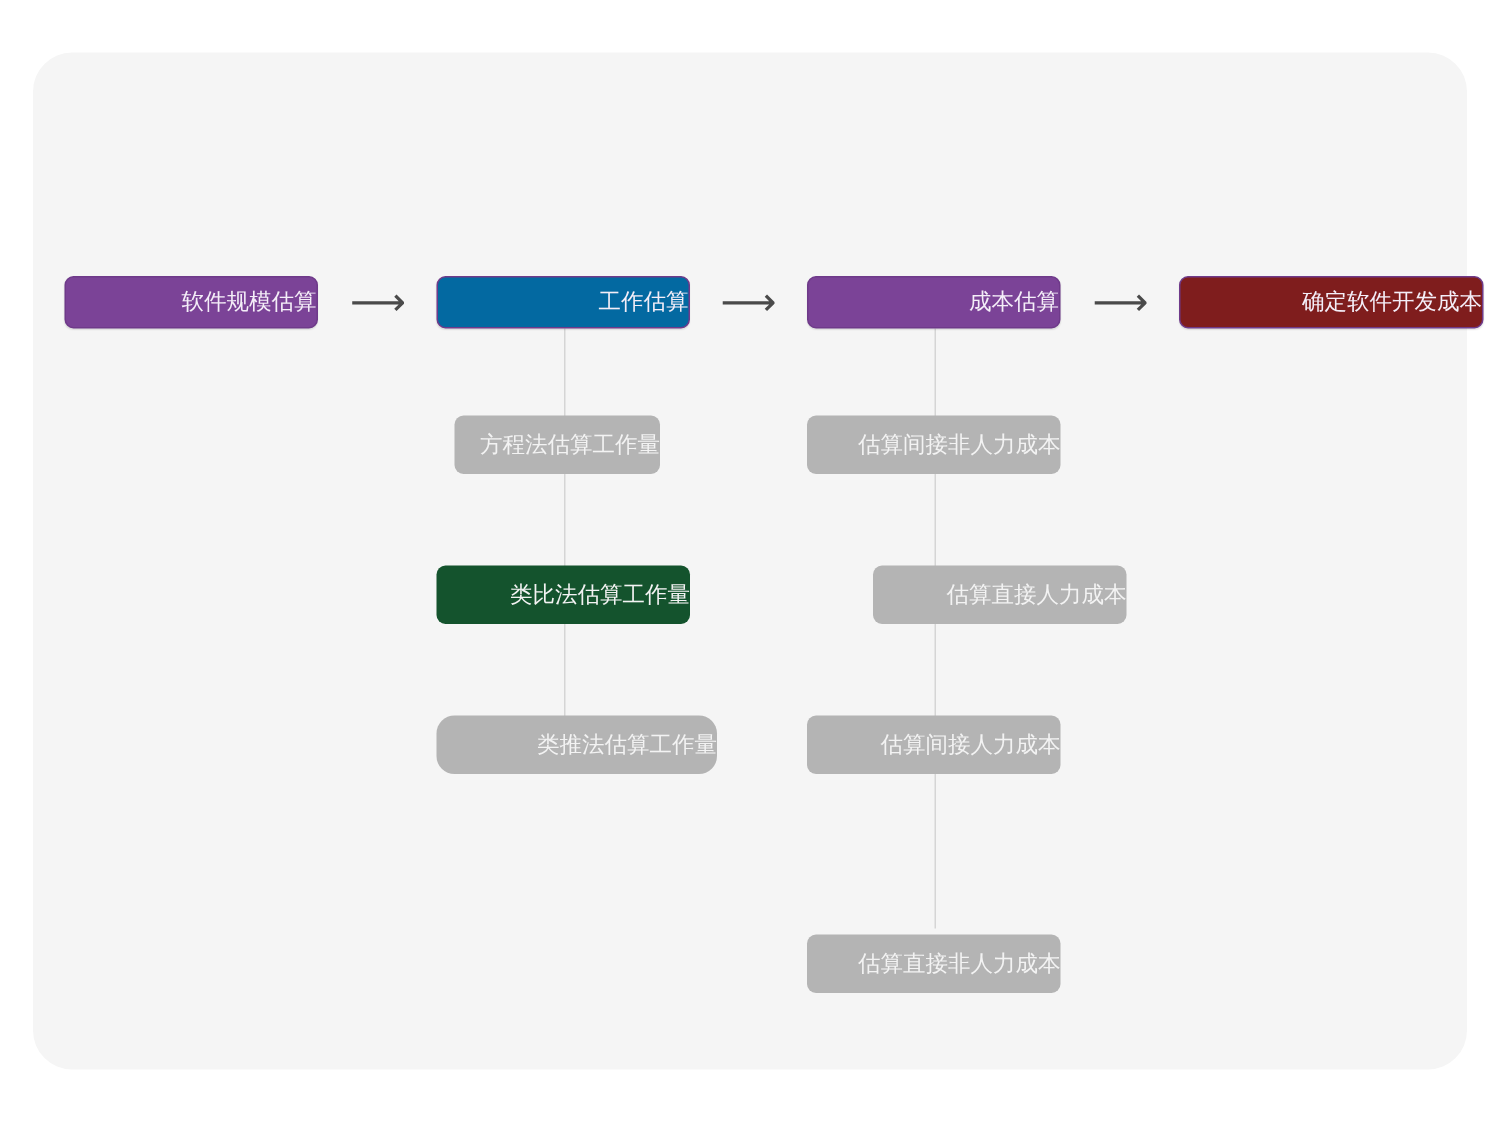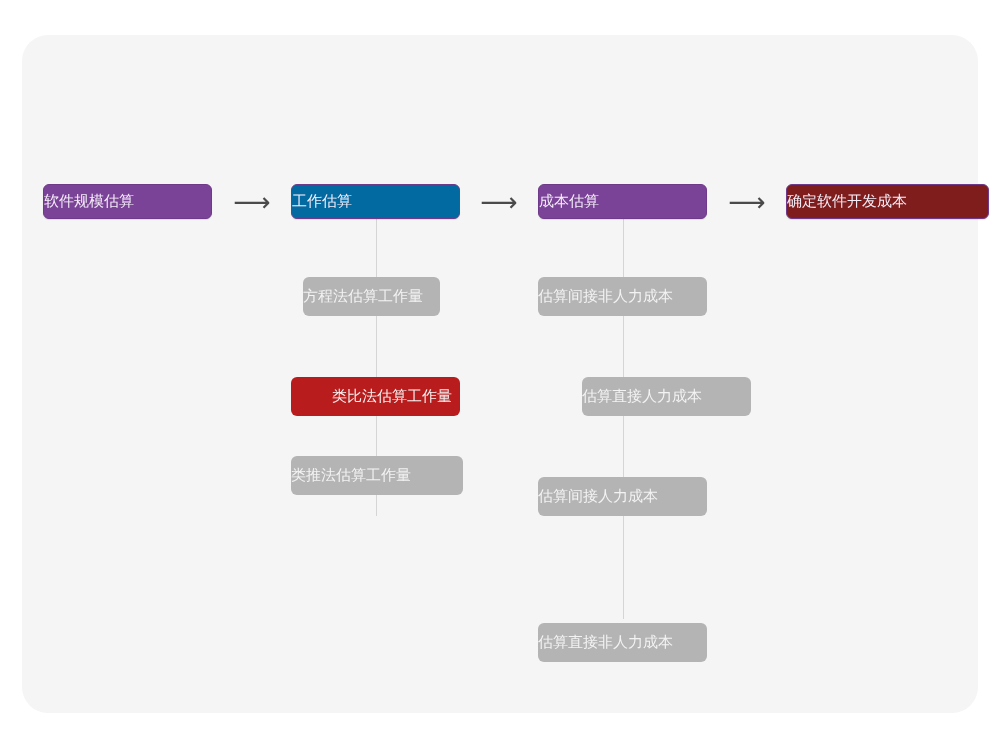--- a/index.html
+++ b/index.html
@@ -50,21 +50,21 @@
     position: absolute;
     width: 1px;
     background: #d5d5d5;
   }
 
   
   .node {
     position: absolute;
     display: flex;
     align-items: center;
-    justify-content: flex-start;
+    justify-content: flex-end;
     box-sizing: border-box;
     white-space: nowrap;
   }
 
   .node.primary {
     height: 35px;
     background: #7b4397;
     border: 1px solid #6f3a8a;
     border-radius: 6px;
     color: #f4eef8;
@@ -109,24 +109,24 @@
   <div id="nodes">
       <div class="node primary" style="left: 43px; top: 184px; width: 169px; background: rgb(123, 67, 151);">
         <span>软件规模估算</span>
       </div>
       <div class="node primary" style="left: 291px; top: 184px; width: 169px; background: #0369a1;">
         <span>工作估算</span>
       </div>
       <div class="node secondary" style="left: 291px; top: 277px; width: 137px; background: rgb(180, 180, 180); margin-left: 12px;">
         <span>方程法估算工作量</span>
       </div>
-      <div class="node secondary" style="left: 291px; top: 377px; width: 169px; background: #b91c1c; padding-left: 41px;">
+      <div class="node secondary" style="left: 291px; top: 377px; width: 169px; background: #14532d; padding-left: 41px;">
         <span>类比法估算工作量</span>
       </div>
-      <div class="node secondary" style="left: 291px; top: 456px; width: 172px; background: rgb(180, 180, 180);">
+      <div class="node secondary" style="left: 291px; top: 477px; width: 187px; background: rgb(180, 180, 180); border-radius: 12px;">
         <span>类推法估算工作量</span>
       </div>
       <div class="node primary" style="left: 538px; top: 184px; width: 169px; background: rgb(123, 67, 151);">
         <span>成本估算</span>
       </div>
       <div class="node secondary" style="left: 538px; top: 277px; width: 169px; background: rgb(180, 180, 180);">
         <span>估算间接非人力成本</span>
       </div>
       <div class="node secondary" style="left: 538px; top: 377px; width: 169px; background: rgb(180, 180, 180); margin-left: 44px;">
         <span>估算直接人力成本</span>

